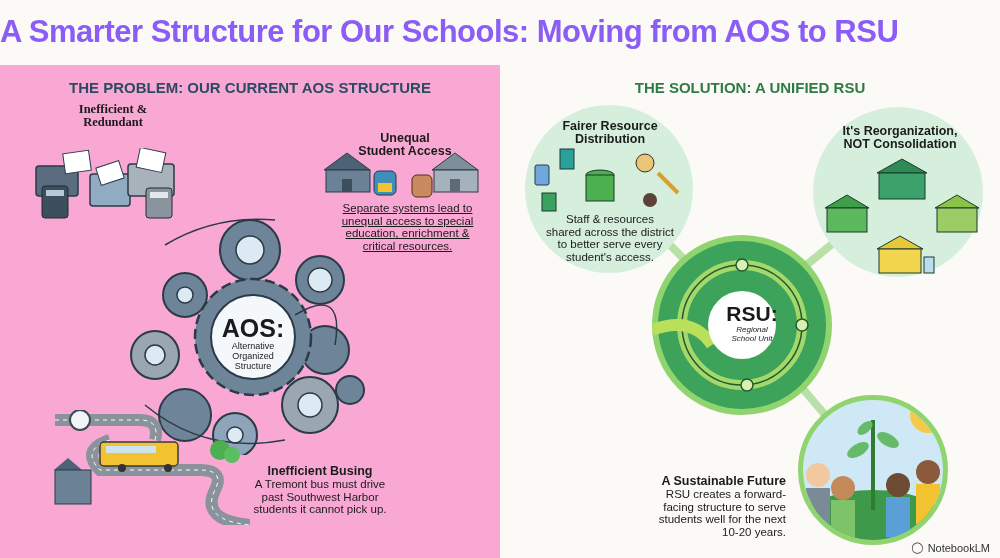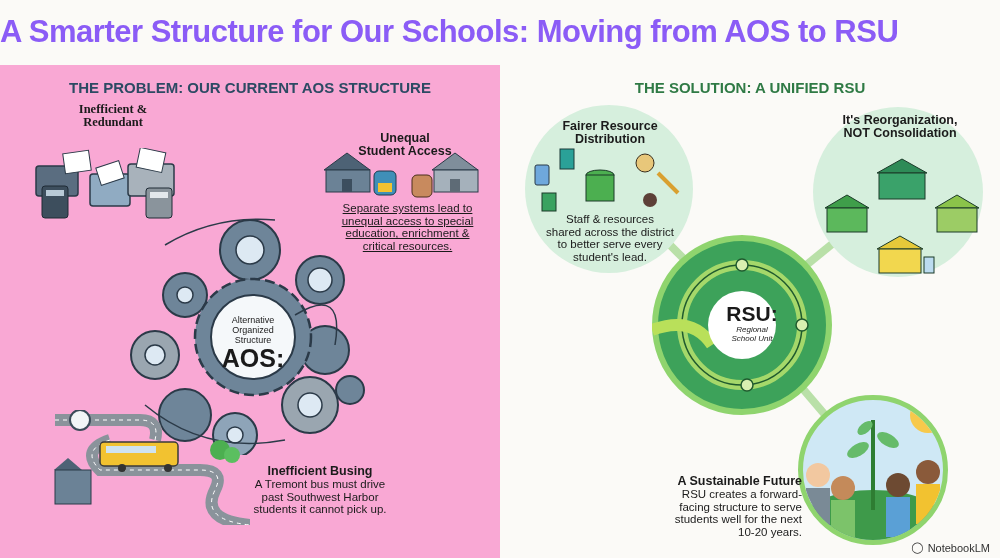--- a/index.html
+++ b/index.html
@@ -78,22 +78,22 @@
       <circle cx="195" cy="75" r="12"></circle>
       <circle cx="30" cy="150" r="10"></circle>
       <circle cx="185" cy="200" r="12"></circle>
       <circle cx="110" cy="230" r="8"></circle>
     </g>
     <circle cx="128" cy="132" r="58" fill="#6e8599" stroke="#2b3a48" stroke-width="2.5" stroke-dasharray="10 5"></circle>
     <circle cx="128" cy="132" r="42" fill="#f5f8fa" stroke="#2b3a48" stroke-width="2"></circle>
     <path d="M40 40 Q90 10 150 15 M170 110 Q220 80 210 140 M20 200 Q80 250 160 235" fill="none" stroke="#2b3a48" stroke-width="1.5"></path>
   </svg>
   <div class="block" style="left:203px; top:250px; width:100px;">
+    <div style="font-size:25px; font-weight:bold; line-height:26px;">AOS:</div>
     <div style="font-size:9px; line-height:10px;"><span>Alternative</span><br><span>Organized</span><br><span>Structure</span></div>
-    <div style="font-size:25px; font-weight:bold; line-height:26px;">AOS:</div>
   </div>
 
   <svg class="abs" style="left:50px; top:345px;" width="200" height="115" viewBox="0 0 200 115">
     <path d="M5 10 H90 Q110 10 105 30 M60 30 Q30 40 50 60 H150 Q175 60 165 80 Q150 110 200 115" fill="none" stroke="#8a939b" stroke-width="12"></path>
     <path d="M5 10 H90 Q110 10 105 30 M60 30 Q30 40 50 60 H150 Q175 60 165 80 Q150 110 200 115" fill="none" stroke="#fff" stroke-width="1" stroke-dasharray="4 4"></path>
     <circle cx="30" cy="10" r="10" fill="#f2f4f6" stroke="#3b4a58" stroke-width="2"></circle>
     <rect x="50" y="32" width="78" height="24" rx="4" fill="#f2c230" stroke="#3a3a3a" stroke-width="1.5"></rect>
     <rect x="56" y="36" width="50" height="7" fill="#cfe3ef"></rect>
     <circle cx="72" cy="58" r="4" fill="#333"></circle>
       <circle cx="118" cy="58" r="4" fill="#333"></circle>
@@ -125,25 +125,25 @@
     <rect x="5" y="20" width="14" height="20" rx="2" fill="#6fa8dc" stroke="#2b3a48"></rect>
     <rect x="30" y="4" width="14" height="20" fill="#2aa198" stroke="#1b3a38"></rect>
     <rect x="12" y="48" width="14" height="18" fill="#3aa260" stroke="#1b3a28"></rect>
     <ellipse cx="70" cy="30" rx="14" ry="5" fill="#4caf50" stroke="#1b3a28"></ellipse>
     <rect x="56" y="30" width="28" height="26" fill="#4caf50" stroke="#1b3a28"></rect>
     <circle cx="115" cy="18" r="9" fill="#e8c77a" stroke="#3a2e1c"></circle>
     <line x1="128" y1="28" x2="148" y2="48" stroke="#d9a030" stroke-width="4"></line>
     <circle cx="120" cy="55" r="7" fill="#5d4037"></circle>
   </svg>
   <div class="block" style="left:30px; top:148px; width:160px;">
-    <p><span>Staff &amp; resources</span><br><span>shared across the district</span><br><span>to better serve every</span><br><span>student's lead.</span></p>
+    <p><span>Staff &amp; resources</span><br><span>shared across the district</span><br><span>to better serve every</span><br><span>student's access.</span></p>
   </div>
 
   <div class="circle" style="left:313px; top:42px; width:170px; height:170px; background:#d6efdd;"></div>
-  <div class="block" style="left:325px; top:49px; width:150px;">
+  <div class="block" style="left:325px; top:60px; width:150px;">
     <h3><span>It's Reorganization,</span><br><span>NOT Consolidation</span></h3>
   </div>
   <svg class="abs" style="left:322px; top:88px;" width="160" height="125" viewBox="0 0 160 125">
     <g stroke="#1b3a28" stroke-width="1">
       <polygon points="55,20 80,6 105,20" fill="#2e8b57"></polygon>
         <rect x="57" y="20" width="46" height="26" fill="#3aa26a"></rect>
       <polygon points="3,55 25,42 47,55" fill="#3f9e4a"></polygon>
         <rect x="5" y="55" width="40" height="24" fill="#5cb85c"></rect>
       <polygon points="113,55 135,42 157,55" fill="#8bc34a"></polygon>
         <rect x="115" y="55" width="40" height="24" fill="#9ccc65"></rect>
@@ -179,21 +179,21 @@
       <circle cx="15" cy="75" r="12" fill="#f2c8a0"></circle>
         <rect x="3" y="88" width="24" height="40" fill="#7a8a96"></rect>
       <circle cx="40" cy="88" r="12" fill="#c48a5a"></circle>
         <rect x="28" y="100" width="24" height="40" fill="#7cc36a"></rect>
       <circle cx="95" cy="85" r="12" fill="#6d4a32"></circle>
         <rect x="83" y="97" width="24" height="40" fill="#5aa0d6"></rect>
       <circle cx="125" cy="72" r="12" fill="#8a5a3a"></circle>
         <rect x="113" y="84" width="24" height="40" fill="#f2c230"></rect>
     </svg>
   </div>
-  <div class="block" style="left:164px; top:410px; width:138px; text-align:right;">
+  <div class="block" style="left:148px; top:410px; width:138px; text-align:right;">
     <h3>A Sustainable Future</h3>
     <p><span>RSU creates a forward-</span><br><span>facing structure to serve</span><br><span>students well for the next</span><br><span>10-20 years.</span></p>
   </div>
 </div>
 
 <div class="watermark">
   <span>◯</span>
   <span>NotebookLM</span>
 </div>
 

